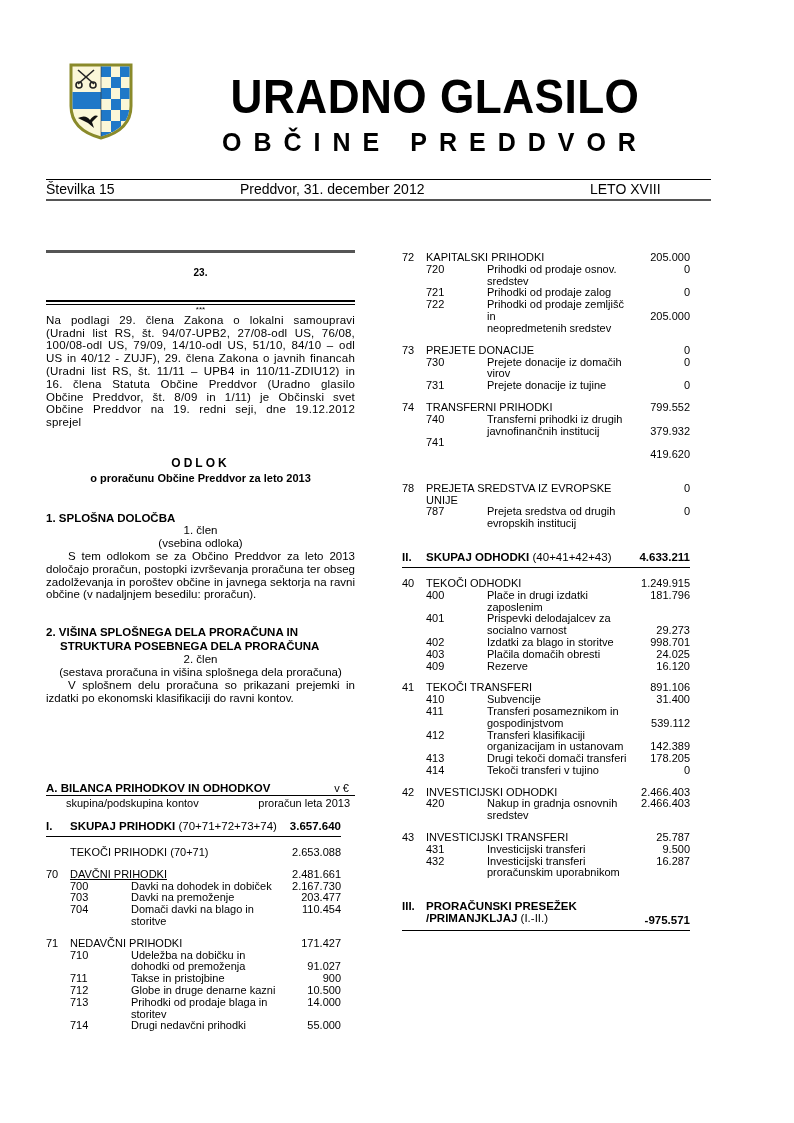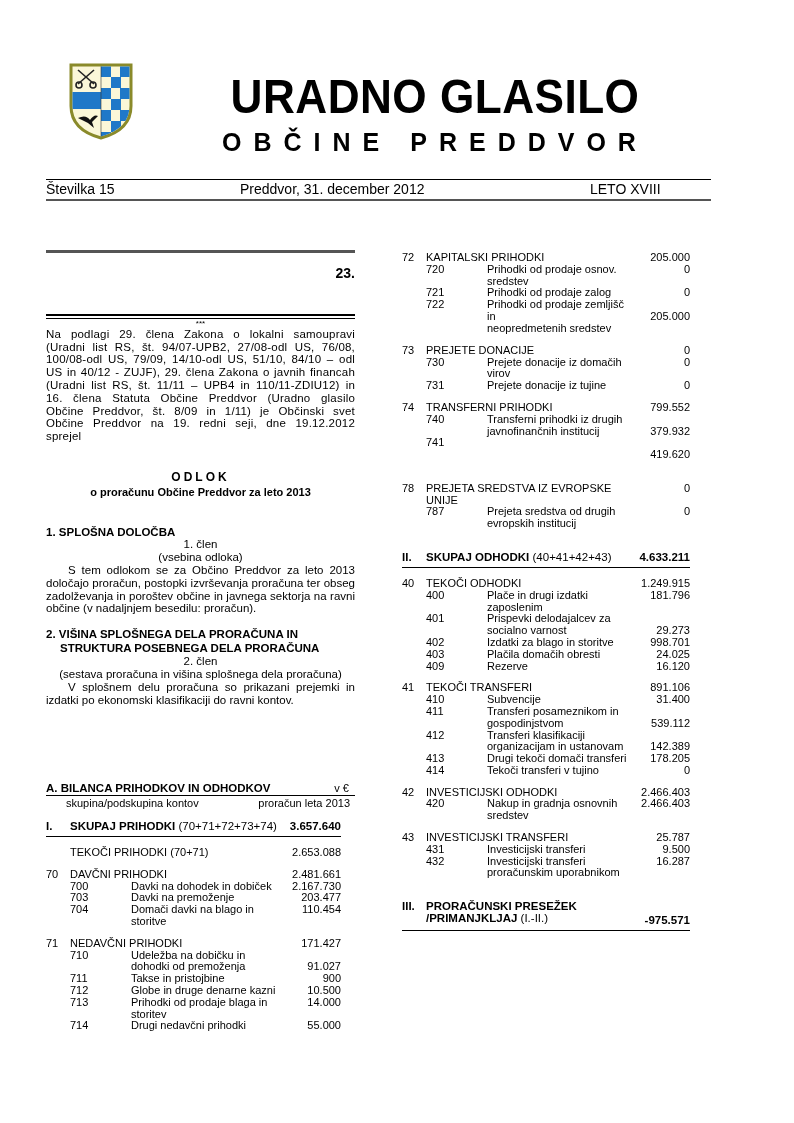--- a/index.html
+++ b/index.html
@@ -15,34 +15,34 @@
               font-weight:bold; font-size:25px; letter-spacing:12px; line-height:30px; }
 
   .hdr-line-top { position:absolute; left:46px; top:179px; width:665px; height:1px; background:#000; }
   .hdr-line-bot { position:absolute; left:46px; top:199px; width:665px; height:2px; background:#555; }
   .hdr-issue { position:absolute; left:46px; top:181px; font-size:14px; }
   .hdr-date  { position:absolute; left:240px; top:181px; font-size:14px; }
   .hdr-year  { position:absolute; left:590px; top:181px; font-size:14px; }
 
   .col-left { position:absolute; left:46px; top:250px; width:309px; font-size:11.5px; line-height:12.8px; }
   .dbl-top { height:3px; background:#555; margin-bottom:14px; }
-  .art-num { text-align:right; font-weight:bold; font-size:14px; margin-bottom:34px; }
+  .art-num { text-align:center; font-weight:bold; font-size:10px; margin-bottom:20px; }
   .dbl-bot { border-top:2px solid #000; border-bottom:1px solid #000; height:5px; }
   .stars { text-align:center; font-size:8px; line-height:9px; }
   .justify { text-align:justify; text-align-last:left; }
   .para-preamble { word-spacing:1px; letter-spacing:0.2px; }
 
   .odlok-title { text-align:center; font-weight:bold; font-size:12px; letter-spacing:3px; margin-top:28px; }
   .odlok-sub { text-align:center; font-weight:bold; font-size:11px; margin-top:2px; }
 
   .sec-head { font-weight:bold; font-size:11.5px; margin-top:27px; }
   .center { text-align:center; }
   .indent { text-indent:22px; }
 
-  .sec2-head { font-weight:bold; font-size:11.5px; margin-top:12px; line-height:14px; }
+  .sec2-head { font-weight:bold; font-size:11.5px; margin-top:24px; line-height:14px; }
   .sec2-head .l2 { padding-left:14px; }
 
   .bil-title { position:absolute; left:46px; top:782px; width:309px; font-size:11.5px; font-weight:bold;
                border-bottom:1px solid #000; padding-bottom:1px; }
   .bil-title .unit { position:absolute; right:6px; top:0; font-weight:normal; font-size:11px; }
   .bil-cols { position:absolute; left:46px; top:797px; width:309px; font-size:11px; }
   .bil-cols .l { position:absolute; left:20px; }
   .bil-cols .r { position:absolute; right:5px; }
 
   
@@ -147,21 +147,21 @@
     <div class="row" style="height: 11.8px;">
       <span class="c1"></span>
       <span class="c2" style="font-weight: normal;">
         <div><span>TEKOČI PRIHODKI (70+71)</span></div>
       </span>
       <span class="val">2.653.088</span>
     </div>
     <div class="gap-s"></div>
     <div class="row" style="height: 11.8px;">
       <span class="c1">70</span>
-      <span class="c2" style="font-weight: normal;">
+      <span class="c2" style="font-weight: normal; text-decoration: underline;">
         <div><span>DAVČNI PRIHODKI</span></div>
       </span>
       <span class="val">2.481.661</span>
     </div>
     <div class="row" style="height: 11.8px;">
       <span class="c2">700</span>
       <span class="c3">
         <div>Davki na dohodek in dobiček</div>
       </span>
       <span class="val">2.167.730</span>

